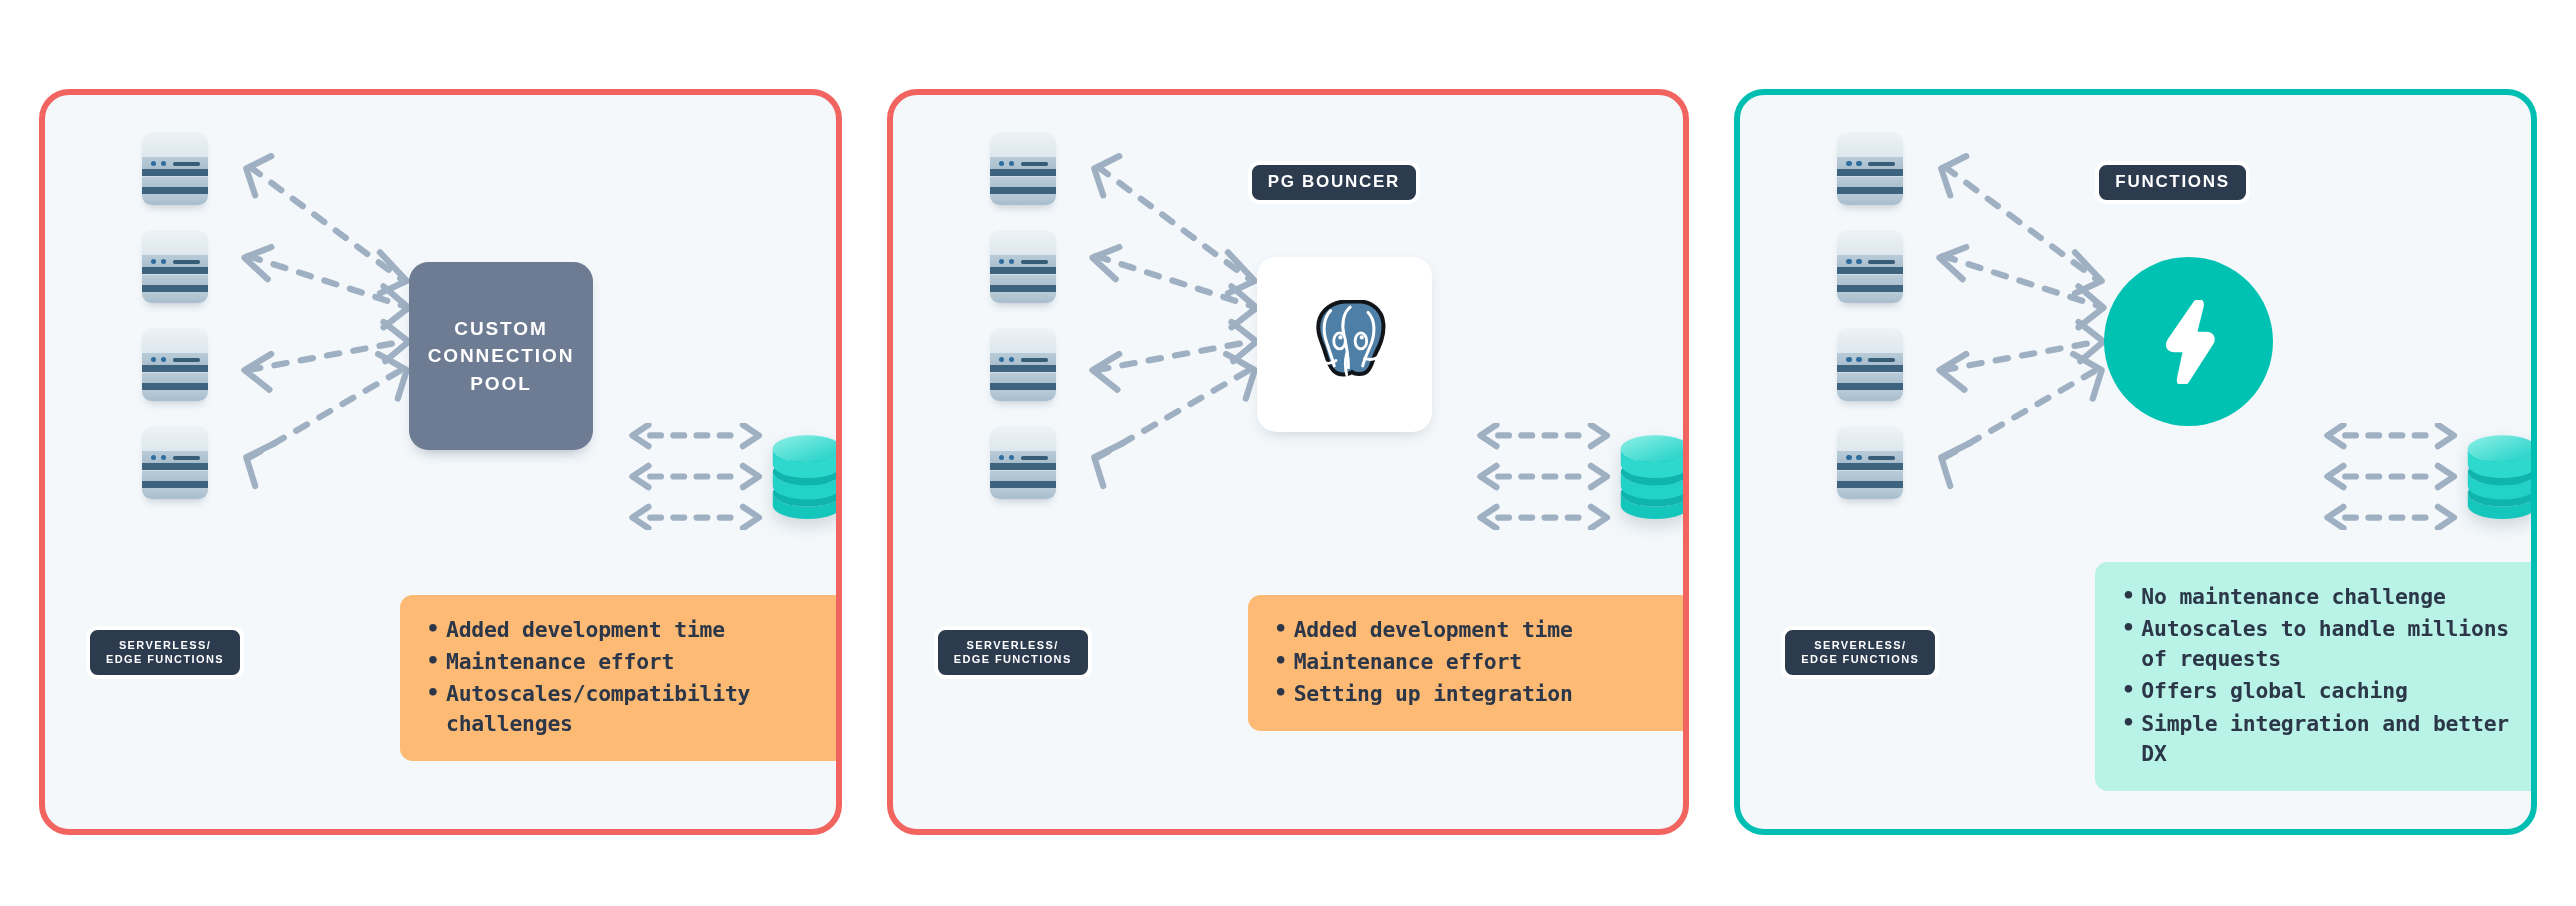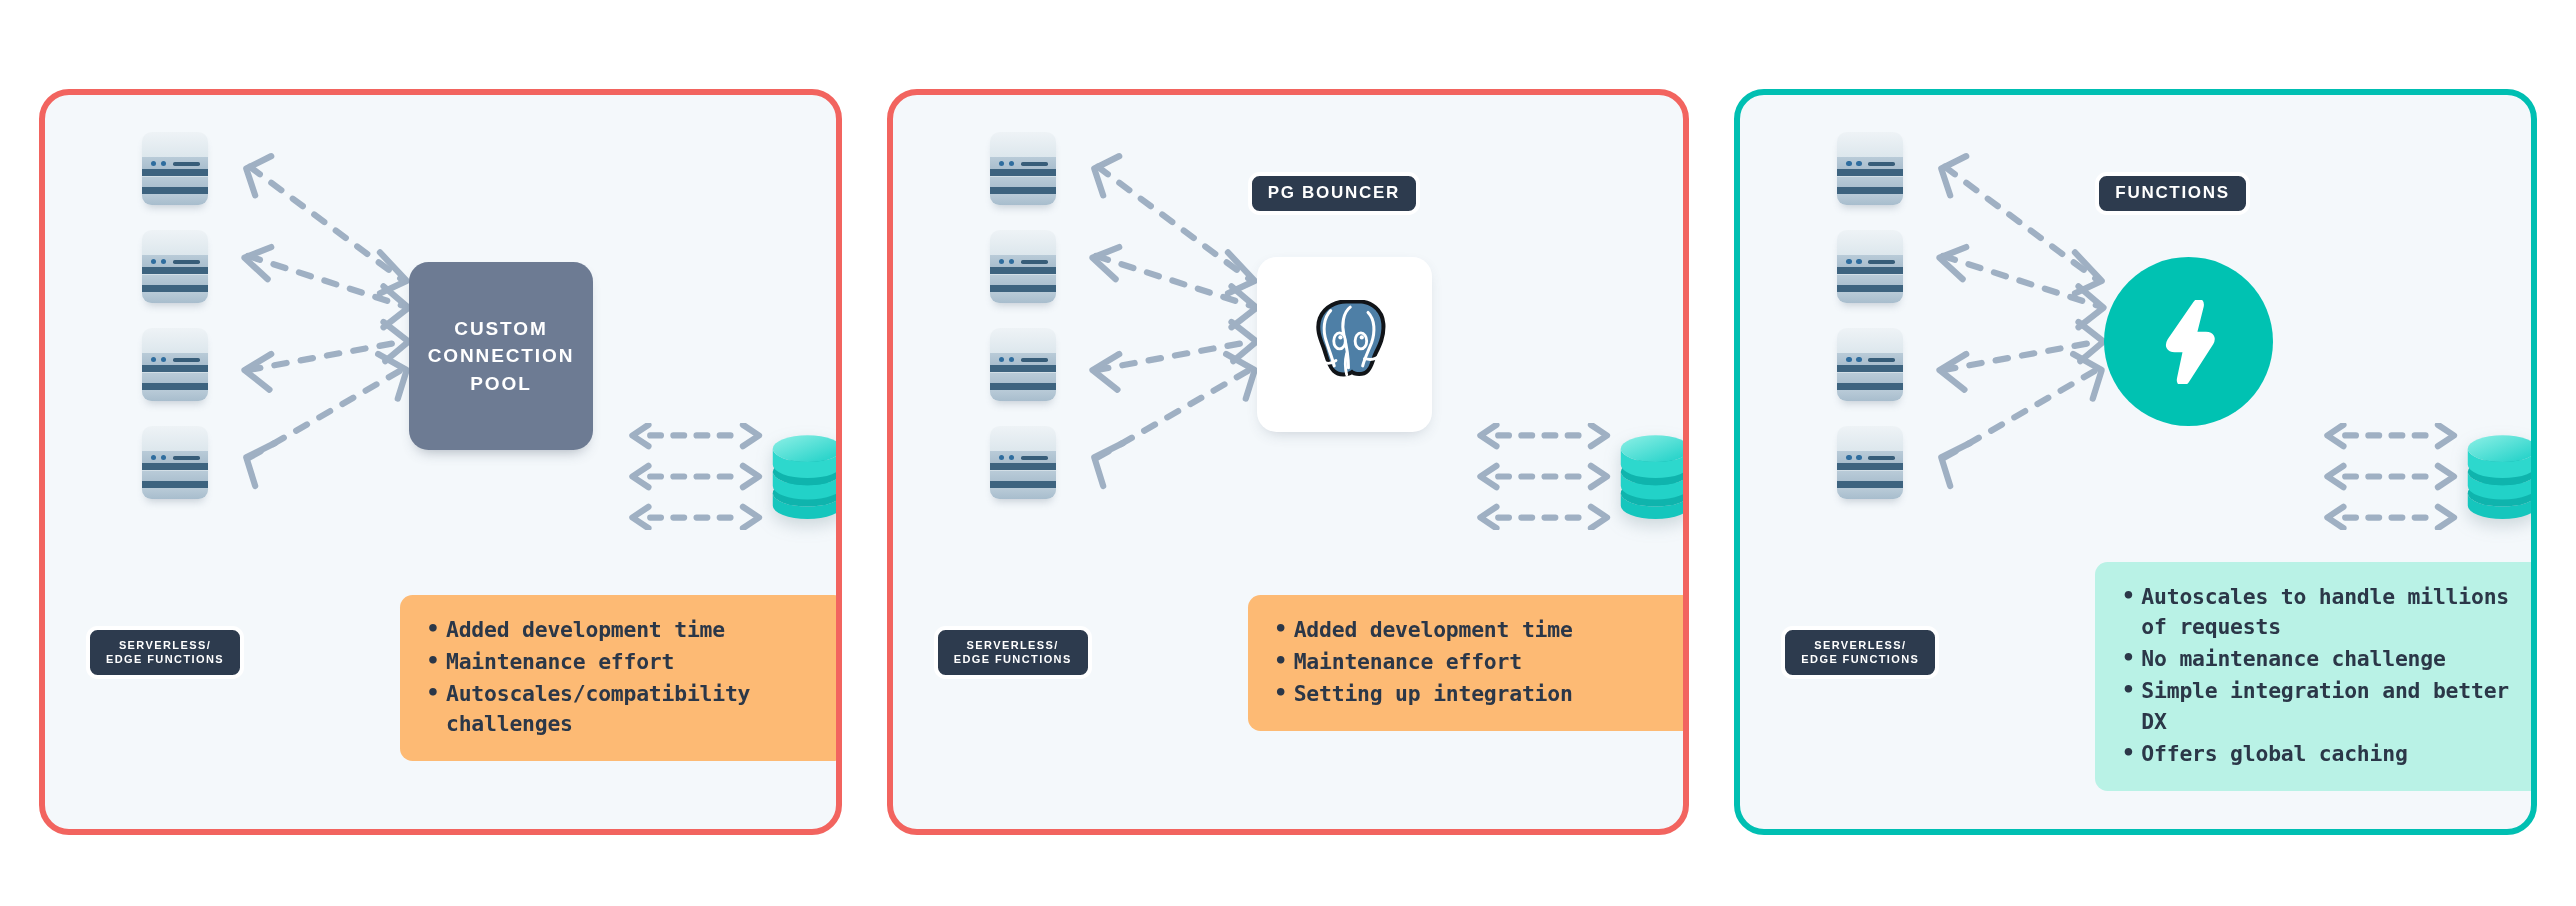--- a/index.html
+++ b/index.html
@@ -128,21 +128,21 @@
     font-size: 11px;
   }
 
   .badge-top {
     position: absolute;
     padding: 7.1px 16px;
     font-size: 17px;
     letter-spacing: 1.7px;
     z-index: 3;
   }
-  .badge-accelerate { left: 0; top: 15px; }
+  .badge-accelerate { left: 0; top: 4px; }
 
   
   .node-wrap {
     position: absolute;
     left: 355px;
     top: 62px;
     width: 268px;
     height: 294px;
   }
   .node-badge-slot {
@@ -617,23 +617,23 @@
         <path d="M2 72 a39 15 0 0 0 78 0 v14 a39 15 0 0 1 -78 0 z" fill="#15c6bd"></path>
         <ellipse cx="41" cy="72" rx="39" ry="15" fill="#0fb4ad"></ellipse>
         <path d="M2 48 a39 15 0 0 0 78 0 v16 a39 15 0 0 1 -78 0 z" fill="#22d2c8"></path>
         <ellipse cx="41" cy="48" rx="39" ry="15" fill="#0fb4ad"></ellipse>
         <path d="M2 22 a39 15 0 0 0 78 0 v18 a39 15 0 0 1 -78 0 z" fill="#2dd8cd"></path>
         <ellipse cx="41" cy="22" rx="39" ry="15" fill="url(#dbg3)"></ellipse>
       </svg>
 
       <div class="bullets is-highlight" style="top:467px; width:460px;">
         <ul>
+          <li>No maintenance challenge</li>
           <li>Autoscales to handle millions of requests</li>
-          <li>No maintenance challenge</li>
+          <li>Offers global caching</li>
           <li>Simple integration and better DX</li>
-          <li>Offers global caching</li>
         </ul>
       </div>
     </div>
 
   </div>
 </div>
 
 
 </body></html>

